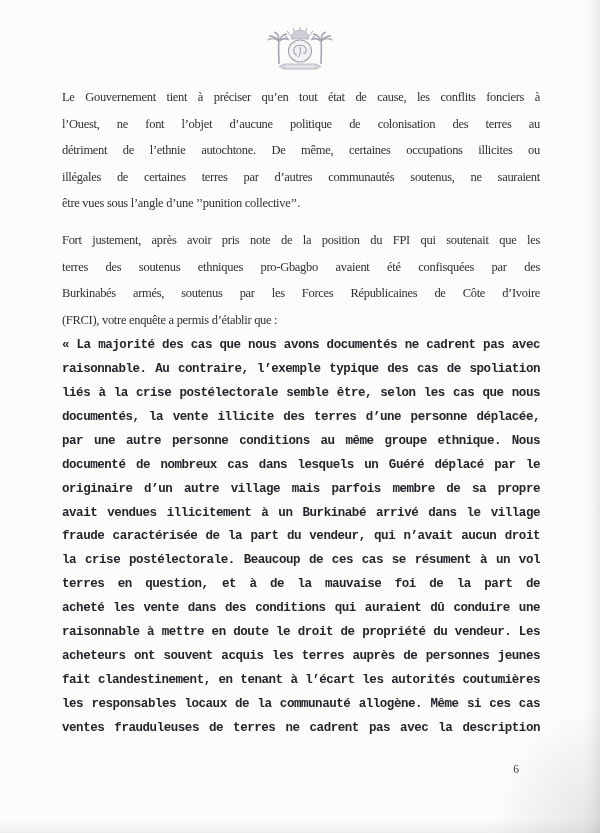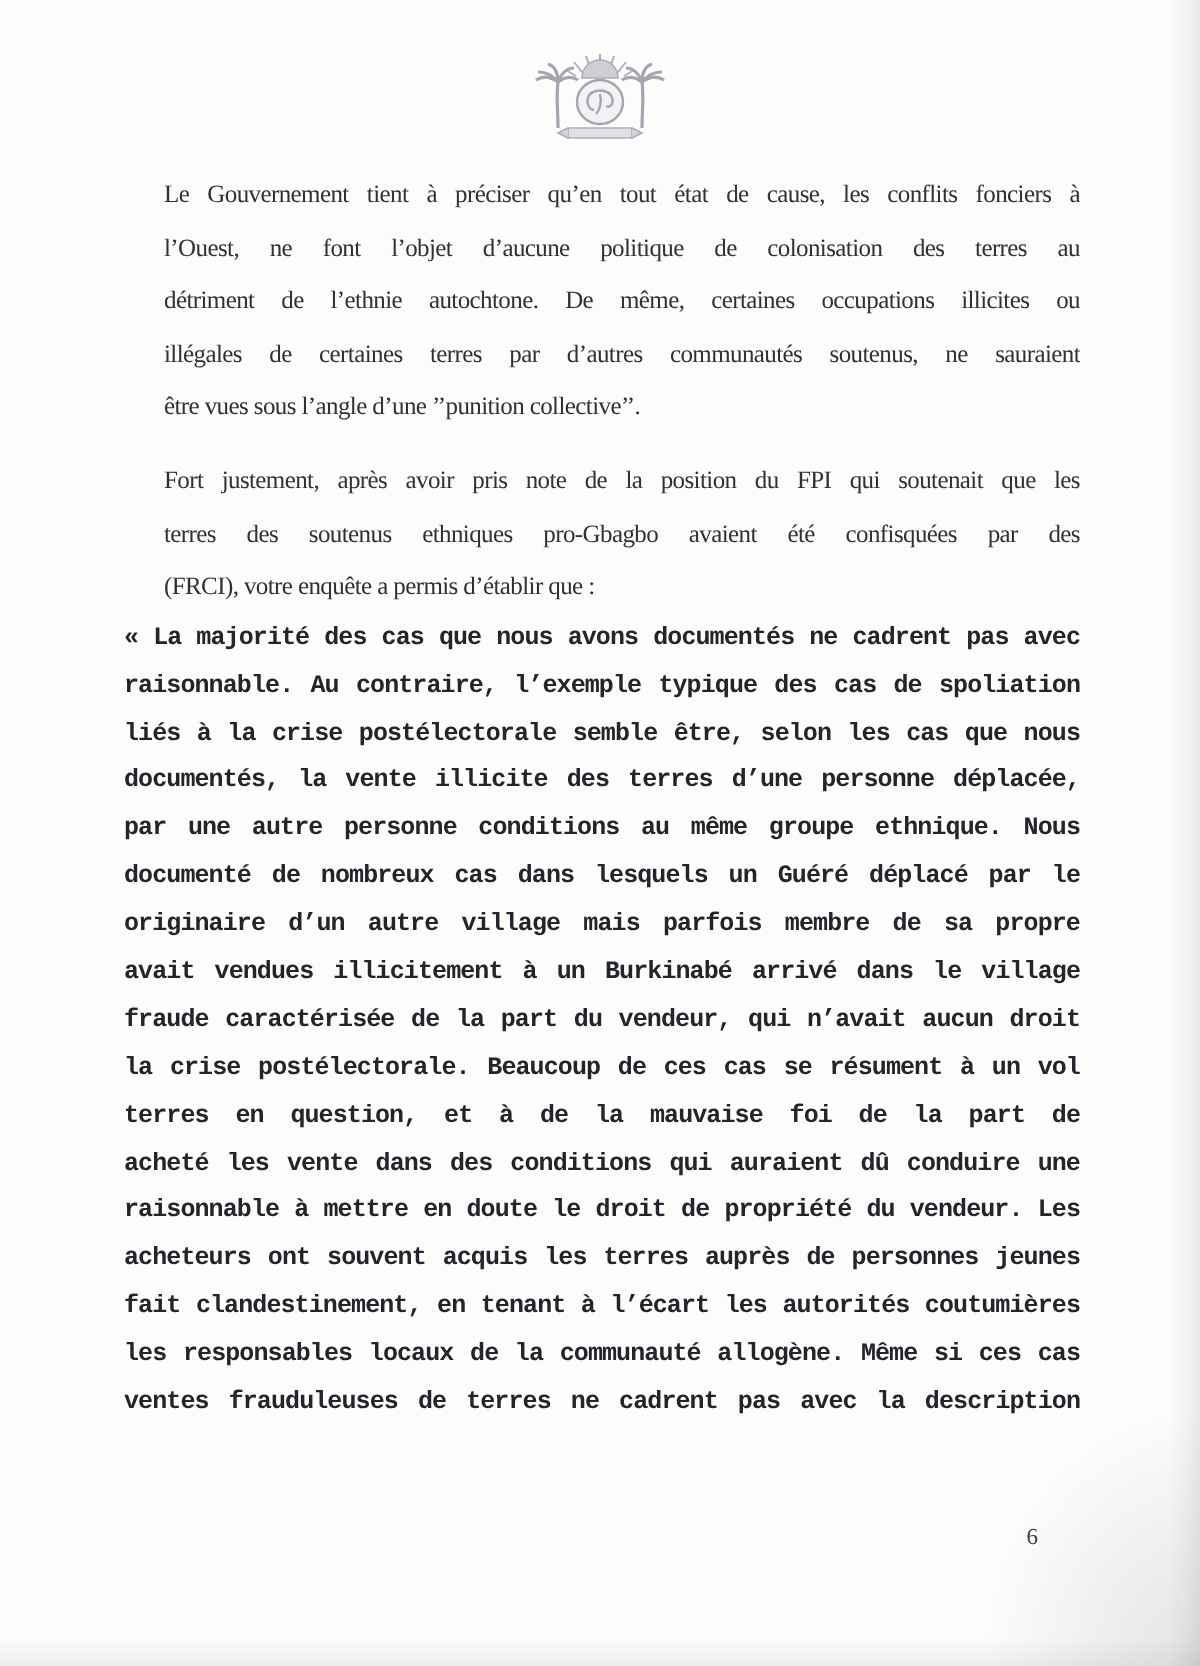--- a/index.html
+++ b/index.html
@@ -43,21 +43,21 @@
   }
   .para{margin:0;}
   .para + .para{margin-top:10px;}
   .para.bold{margin-top:1px;font-weight:700;color:#24252c;letter-spacing:-0.45px;font-family:Liberation Mono, monospace;}
   .para.regular{font-weight:400;letter-spacing:-0.3px;}
   .line{
     font-size:12.5px;
     overflow:hidden;
     text-align:left;
   }
-  .para.regular .line{height:26.6px;line-height:26.6px;margin-left:20px;}
+  .para.regular .line{height:26.6px;line-height:26.6px;}
   .para.bold .line{height:23.9px;line-height:23.9px;}
   .line.j{text-align:justify;}
   .line.j::after{content:"";display:inline-block;width:100%;height:0;}
   .page-number{
     position:absolute;
     top:763px;right:81px;
     font-size:11.5px;
     color:#3a3b42;
   }
 </style>
@@ -118,20 +118,21 @@
       <div class="para regular">
         <div class="line j">Le Gouvernement tient à préciser qu’en tout état de cause, les conflits fonciers à</div>
         <div class="line j">l’Ouest, ne font l’objet d’aucune politique de colonisation des terres au</div>
         <div class="line j">détriment de l’ethnie autochtone. De même, certaines occupations illicites ou</div>
         <div class="line j">illégales de certaines terres par d’autres communautés soutenus, ne sauraient</div>
         <div class="line">être vues sous l’angle d’une ’’punition collective’’.</div>
       </div>
       <div class="para regular">
         <div class="line j">Fort justement, après avoir pris note de la position du FPI qui soutenait que les</div>
         <div class="line j">terres des soutenus ethniques pro-Gbagbo avaient été confisquées par des</div>
+        <div class="line j">Burkinabés armés, soutenus par les Forces Républicaines de Côte d’Ivoire</div>
         <div class="line">(FRCI), votre enquête a permis d’établir que :</div>
       </div>
       <div class="para bold">
         <div class="line j">« La majorité des cas que nous avons documentés ne cadrent pas avec cette</div>
         <div class="line j">raisonnable. Au contraire, l’exemple typique des cas de spoliation de terres</div>
         <div class="line j">liés à la crise postélectorale semble être, selon les cas que nous avons</div>
         <div class="line j">documentés, la vente illicite des terres d’une personne déplacée, effectuée</div>
         <div class="line j">par une autre personne conditions au même groupe ethnique. Nous avons</div>
         <div class="line j">documenté de nombreux cas dans lesquels un Guéré déplacé par le conflit</div>
         <div class="line j">originaire d’un autre village mais parfois membre de sa propre famille – les</div>

